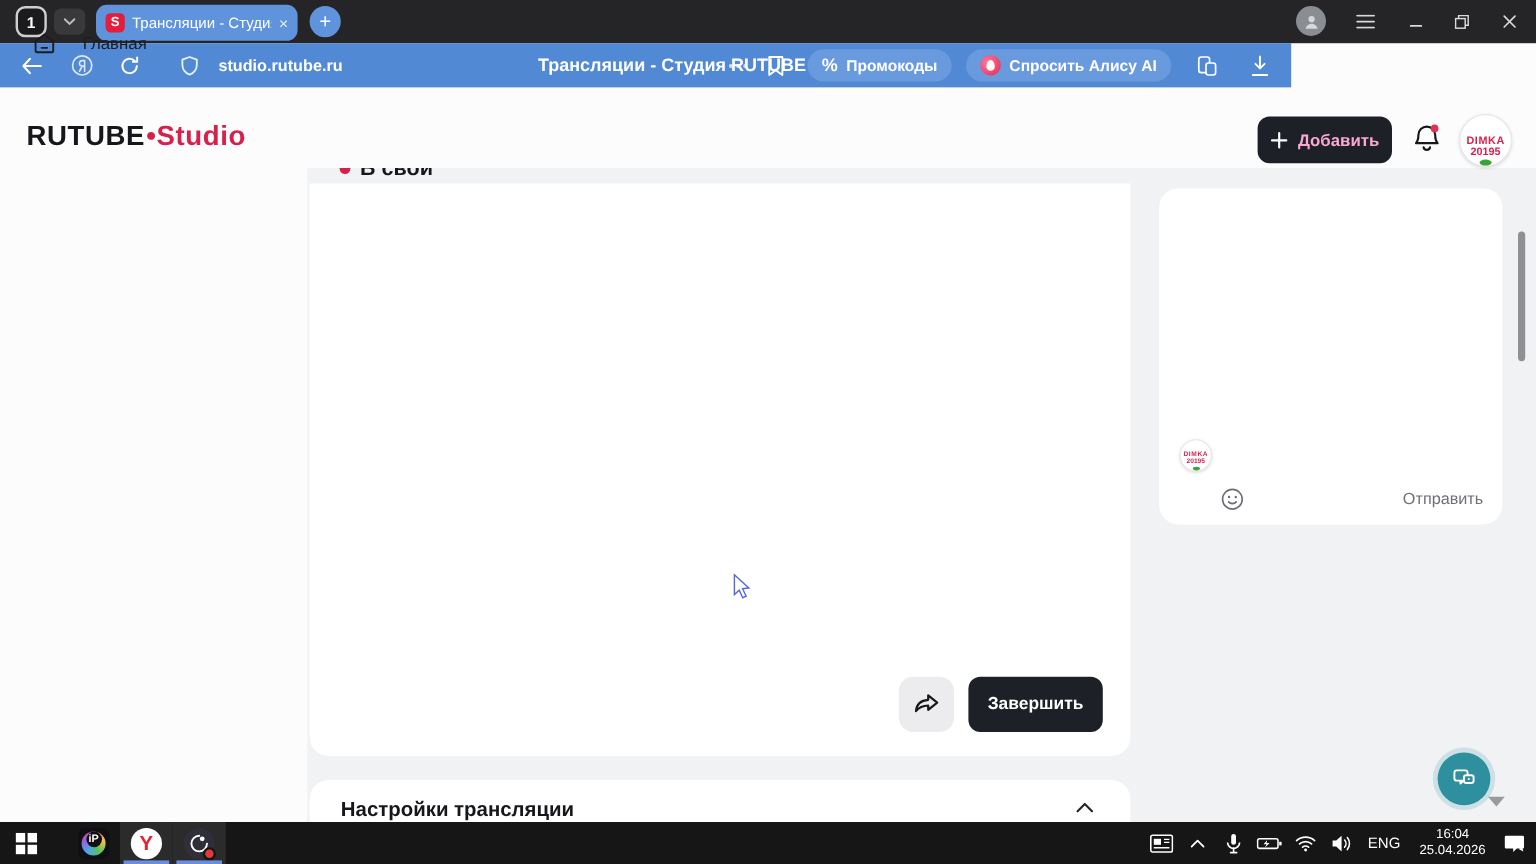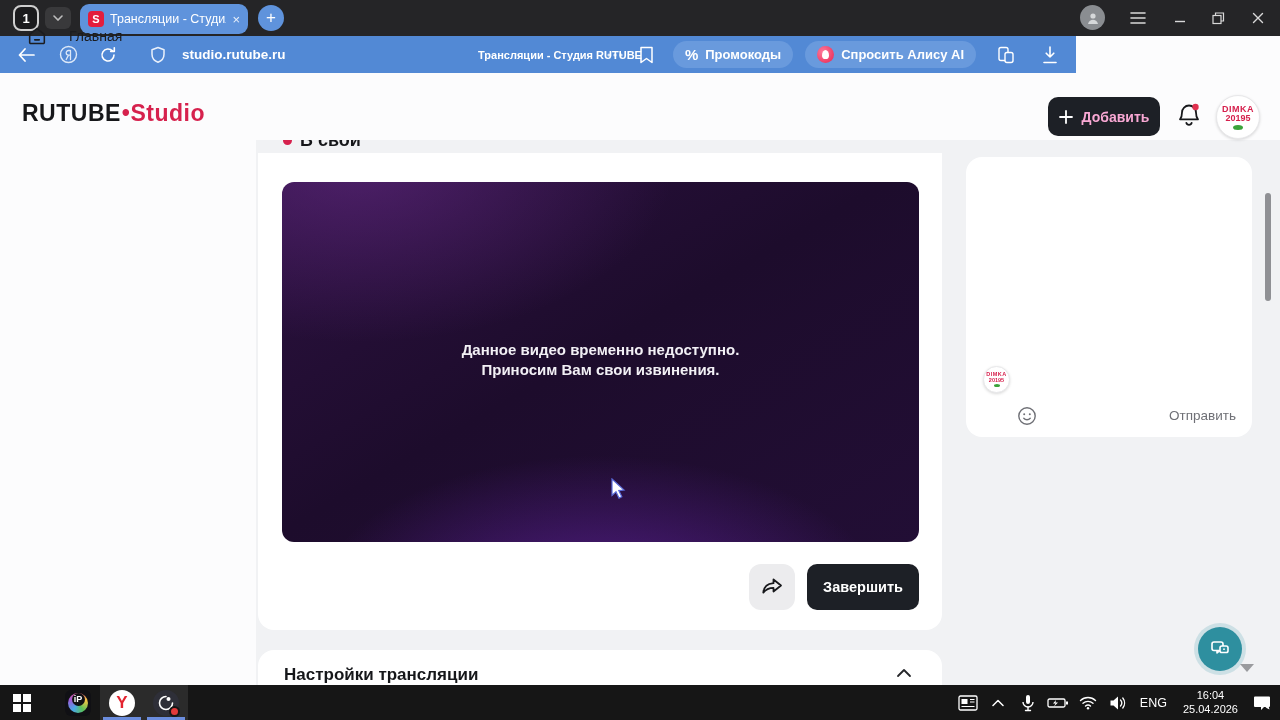--- a/index.html
+++ b/index.html
@@ -16,34 +16,34 @@
   .favicon { width:16px; height:16px; border-radius:4px; background:#e31d3c; color:#fff; font-size:11px; font-weight:bold; display:flex; align-items:center; justify-content:center; flex:0 0 auto; }
   .tab-title { color:#fff; font-size:12.5px; white-space:nowrap; overflow:hidden; width:118px; }
   .tab-close { color:#eaf1fb; font-size:13px; }
   .newtab-btn { left:258px; top:5px; width:26px; height:26px; border-radius:50%; background:#5f93dc; color:#fff; font-size:17px; display:flex; align-items:center; justify-content:center; }
   .win-avatar { left:1080px; top:5px; width:25px; height:25px; border-radius:50%; background:#8a8d91; display:flex; align-items:center; justify-content:center; }
   .win-btn { top:0; width:40px; height:36px; display:flex; align-items:center; justify-content:center; color:#d9d9d9; }
 
   .toolbar { left:0; top:36px; width:1076px; height:37px; background:#5289d5; display:flex; align-items:center; color:#fff; }
   .tb-icon { display:flex; align-items:center; justify-content:center; width:32px; height:28px; color:#fff; }
   .url-text { font-size:13.5px; font-weight:bold; color:#fff; }
-  .page-title-center { left:340px; top:36px; width:440px; height:37px; display:flex; align-items:center; justify-content:center; color:#fff; font-size:11px; font-weight:bold; }
+  .page-title-center { left:340px; top:36px; width:440px; height:37px; display:flex; align-items:center; justify-content:center; color:#fff; font-size:15px; font-weight:bold; }
   .tb-pill { height:27px; border-radius:14px; background:#699add; color:#fff; font-size:13px; font-weight:bold; display:flex; align-items:center; gap:7px; padding:0 12px; }
   .alice-dot { width:17px; height:17px; border-radius:50%; background:radial-gradient(circle at 35% 35%, #ff7a9b, #e8234f); display:flex; align-items:center; justify-content:center; }
   .alice-dot span { width:7px; height:9px; background:#fff; border-radius:50% 50% 50% 50%/60% 60% 40% 40%; }
 
   
   .studio-header { left:0; top:73px; width:1280px; height:67px; background:#fcfcfd; z-index:6; }
   .logo { left:22px; top:100px; font-size:23px; font-weight:bold; letter-spacing:.5px; display:flex; z-index:7; }
   .logo .p1 { color:#16171a; }
   .logo .dot { color:#d6214d; font-size:23px; margin-left:1px; }
   .logo .p2 { color:#d6214d; }
   .add-btn { left:1048px; top:97px; width:112px; height:39px; background:#1d2026; border-radius:10px; color:#f9a8d4; font-size:14px; font-weight:bold; display:flex; align-items:center; justify-content:center; gap:9px; z-index:7; }
   .bell { left:1176px; top:102px; z-index:7; }
-  .avatar { width:44px; height:44px; border-radius:50%; background:#fff; border:1.5px solid #e8e8ea; box-shadow:0 1px 3px rgba(0,0,0,.15); display:flex; flex-direction:column; align-items:center; justify-content:center; line-height:1; z-index:7; }
+  .avatar { width:44px; height:44px; border-radius:50%; background:#fff; border:1.5px solid #e8e8ea; box-shadow:0 1px 3px rgba(0,0,0,.15); display:flex; flex-direction:column; align-items:center; justify-content:flex-end; line-height:1; z-index:7; }
   .avatar .a1 { color:#d6214d; font-size:9px; font-weight:bold; letter-spacing:.5px; }
   .avatar .a2 { color:#d6214d; font-size:9px; font-weight:bold; }
   .avatar .leaf { width:10px; height:5px; background:#3aa33a; border-radius:50%; margin-top:2px; }
   .header-avatar { left:1216px; top:95px; }
 
   
   .content-bg { left:256px; top:140px; width:1024px; height:545px; background:#f1f2f4; z-index:1; }
   .sidebar { left:0; top:140px; width:256px; height:545px; background:#fcfcfd; z-index:2; }
   .side-item { position:absolute; left:16px; width:210px; height:40px; display:flex; align-items:center; gap:21px; padding-left:10px; color:#1b1c1f; font-size:14px; border-radius:12px; }
   .side-item.active { background:#e7e8ea; width:178px; }
@@ -340,26 +340,20 @@
       <svg viewBox="0 0 24 24" width="22" height="22">
         <circle cx="12" cy="12" r="8.3" fill="none" stroke="currentColor" stroke-width="1.7"></circle>
         <path d="M12 11v5" stroke="currentColor" stroke-width="1.8" stroke-linecap="round"></path>
         <circle cx="12" cy="8" r="1.1" fill="currentColor"></circle>
       </svg>
     </span>
   <span>Справочник блогера</span>
 </div>
 
 <div class="abs main-card">
-  <div class="player">
-    <div class="player-msg">
-      <div>Данное видео временно недоступно.</div>
-      <div>Приносим Вам свои извинения.</div>
-    </div>
-  </div>
   <div class="share-btn">
     <svg width="22" height="20" viewBox="0 0 22 20">
         <path d="M12.5 2.5L20 8.5l-7.5 6v-3.6C7.6 11 4.6 12.7 2.3 15.6 2.8 9.9 6.7 6.6 12.5 6.2z" fill="none" stroke="#17181b" stroke-width="1.8" stroke-linejoin="round"></path>
       </svg>
   </div>
   <div class="finish-btn">Завершить</div>
 </div>
 
 <div class="abs settings-card">
   <div class="settings-title">Настройки трансляции</div>

